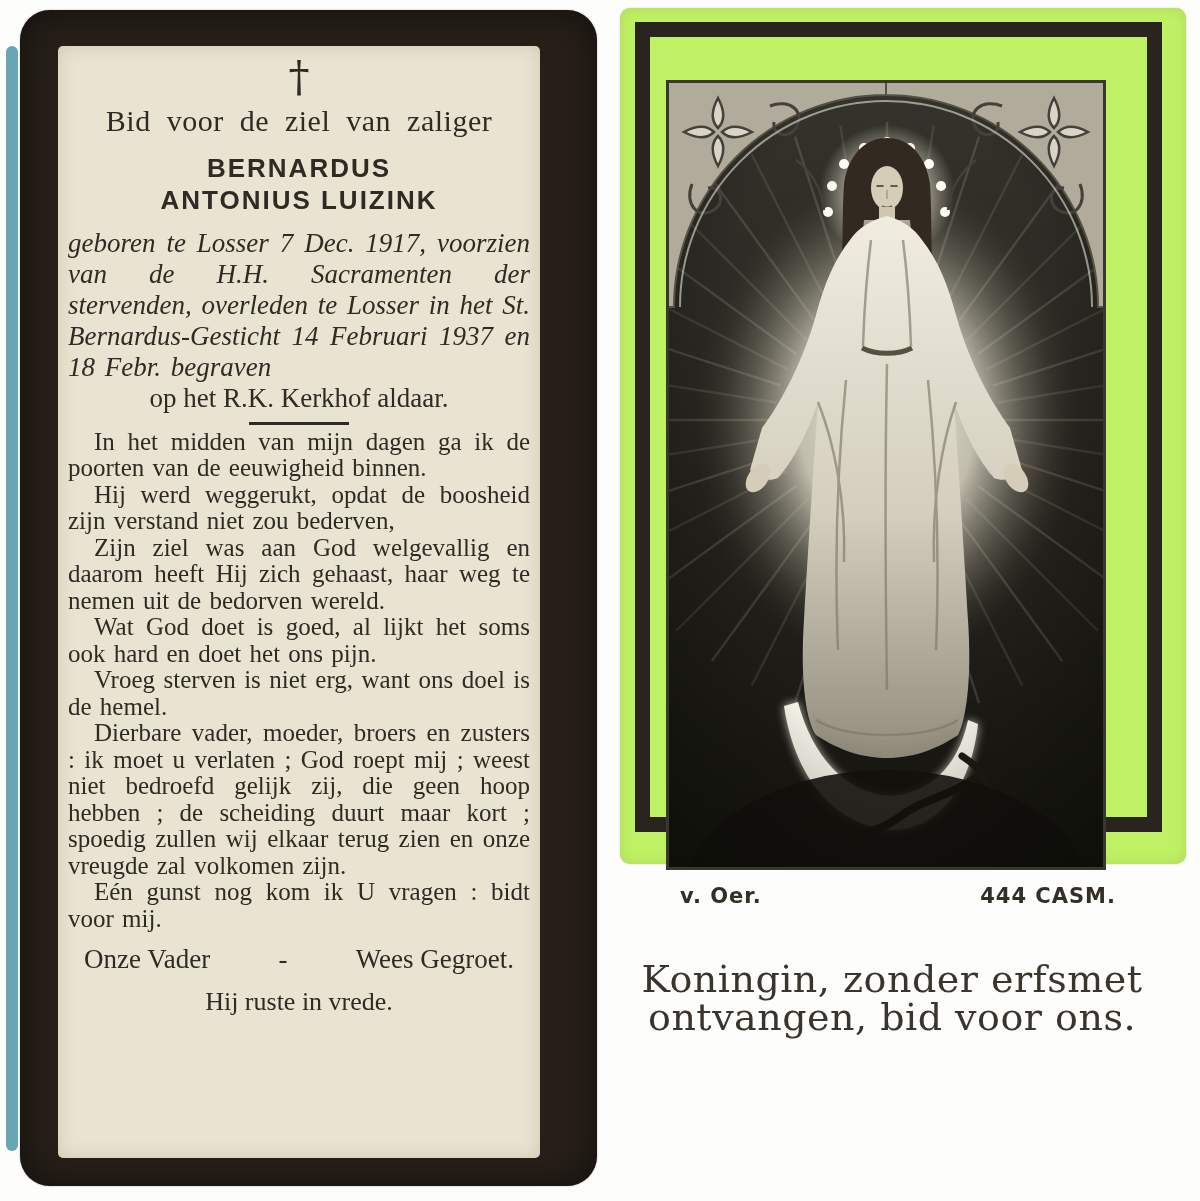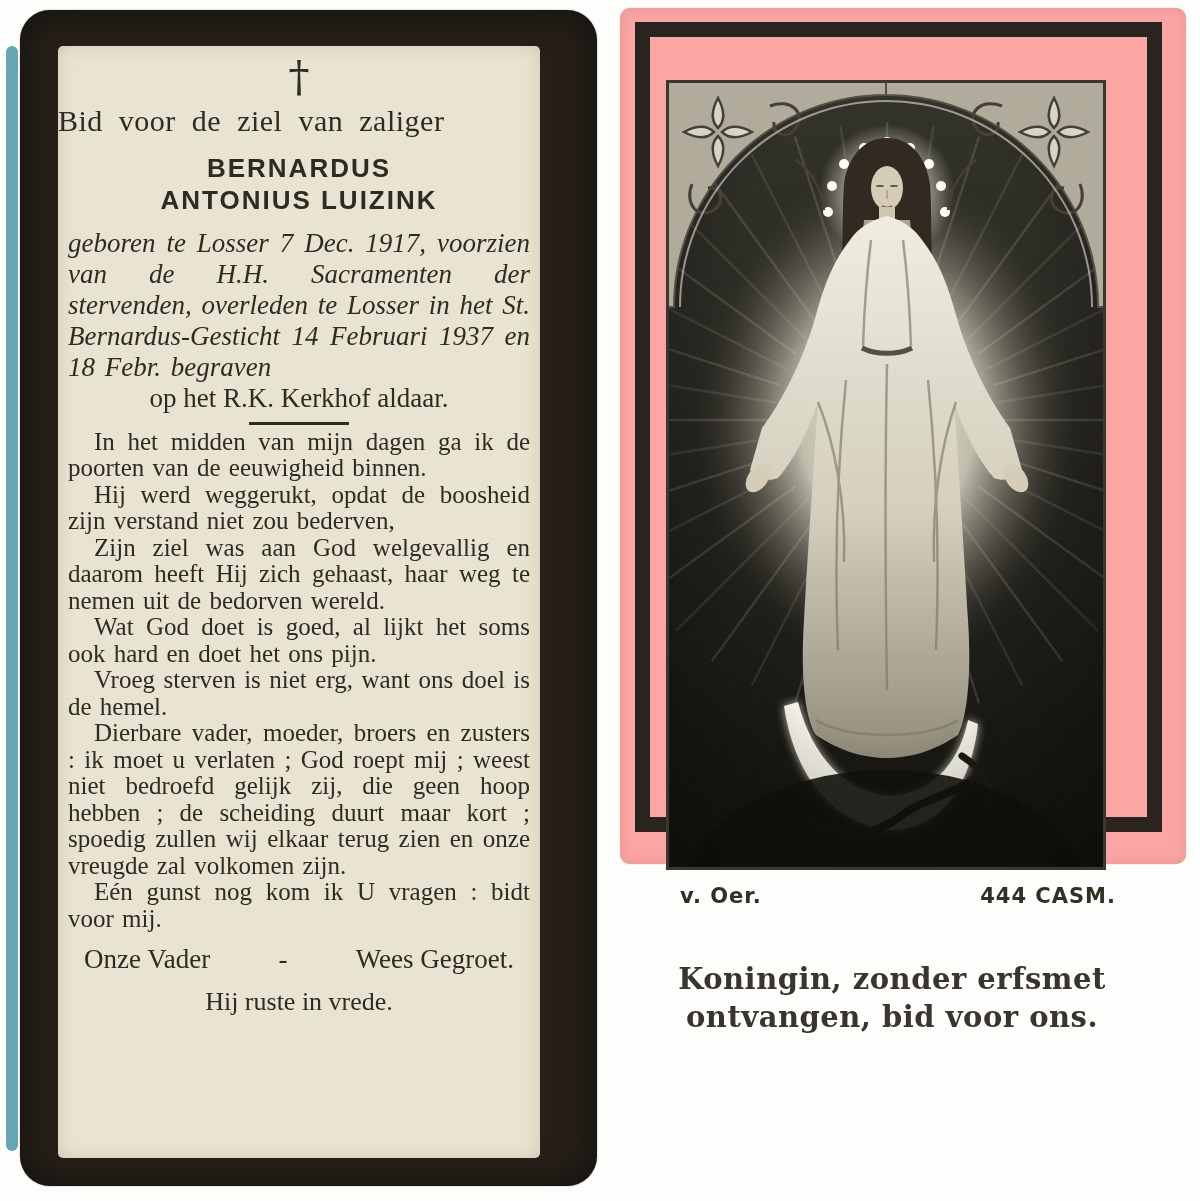--- a/index.html
+++ b/index.html
@@ -12,47 +12,47 @@
 
   
   .card-left{position:absolute;left:20px;top:10px;width:577px;height:1176px;
              background:#272019;border-radius:30px;
              box-shadow:inset 0 0 40px rgba(0,0,0,.55), 0 0 2px rgba(0,0,0,.3);}
   .panel{position:absolute;left:38px;top:36px;width:482px;height:1112px;
          background:#e9e4d1;border-radius:5px;color:#2e2a24;
          box-shadow:inset 0 0 18px rgba(90,75,40,.18);}
   .cross{ text-align:center;font-family:"DejaVu Serif", serif;font-size:42px;line-height:1;
           margin:10px 0 0;}
-  .intro{ text-align:left;font-size:30px;margin:6px 0 16px;letter-spacing:.5px;word-spacing:8px;}
+  .intro{ text-align:center;font-size:30px;margin:6px 0 16px;letter-spacing:.5px;word-spacing:8px;}
   .name{ text-align:center;font-family:"Liberation Sans", sans-serif;font-weight:bold;
          letter-spacing:2px;font-size:26px;line-height:1.15;}
   .name1{margin:10px 0 0;}
   .name2{margin:2px 13px 0;}
   .bio{ font-size:27px;line-height:31px;text-align:justify;margin:12px 10px 0;word-spacing:3px;font-style:italic;}
   .bio-last{ font-size:27px;line-height:31px;text-align:center;margin:0 10px;}
   .divider{width:100px;height:3px;background:#2e2a24;margin:8px auto 4px;}
   .bodytext{margin:2px 10px 12px;}
   .bodytext p{font-size:25px;line-height:26.5px;text-align:justify;text-indent:26px;
               margin:0;word-spacing:2px;}
   .prayer-row{display:flex;justify-content:space-between;align-items:baseline;
               padding:0 26px;margin:11px 0 0;font-size:27px;}
   .rest{ text-align:center;font-size:26px;margin:12px 0 0;}
 
   
   .card-right{position:absolute;left:620px;top:8px;width:566px;height:856px;
-              background:#fca5a5;border-radius:10px;
+              background:#bef264;border-radius:10px;
               box-shadow:inset 0 0 14px rgba(120,100,60,.18), 0 0 2px rgba(0,0,0,.2);}
   .frame{position:absolute;left:15px;top:14px;right:24px;bottom:32px;
          border:15px solid #2a241f;}
   .image-block{position:absolute;left:46px;top:72px;width:440px;height:790px;}
   .credits{position:absolute;left:60px;right:70px;top:876px;display:flex;
            justify-content:space-between;font-family:"DejaVu Sans", sans-serif;
            font-weight:bold;font-size:21px;letter-spacing:1px;color:#332e26;}
   .caption{position:absolute;left:0;right:22px;top:952px;text-align:center;
-           font-family:"DejaVu Serif", serif;font-weight:bold;font-size:29px;
+           font-family:"DejaVu Serif", serif;font-weight:normal;font-size:38px;
            line-height:38px;color:#3a352c;letter-spacing:.5px;}
 </style>
 </head>
 <body>
 
 <div class="scan">
 
   <div class="teal-sliver"></div>
 
   <div class="card-left">

